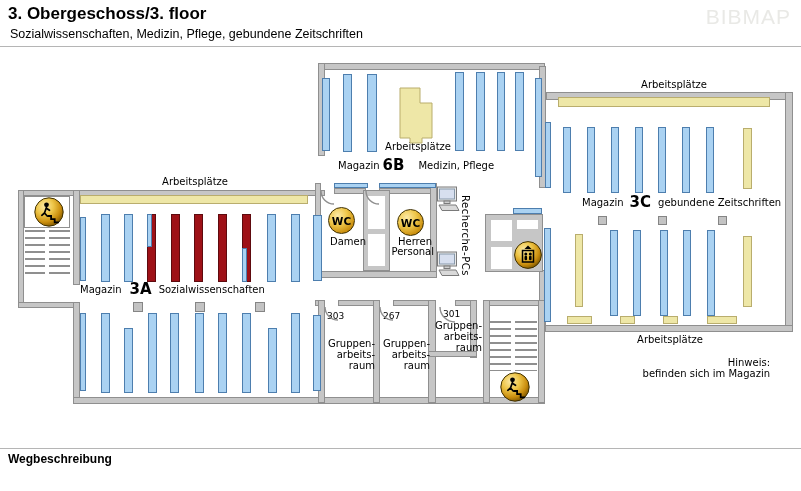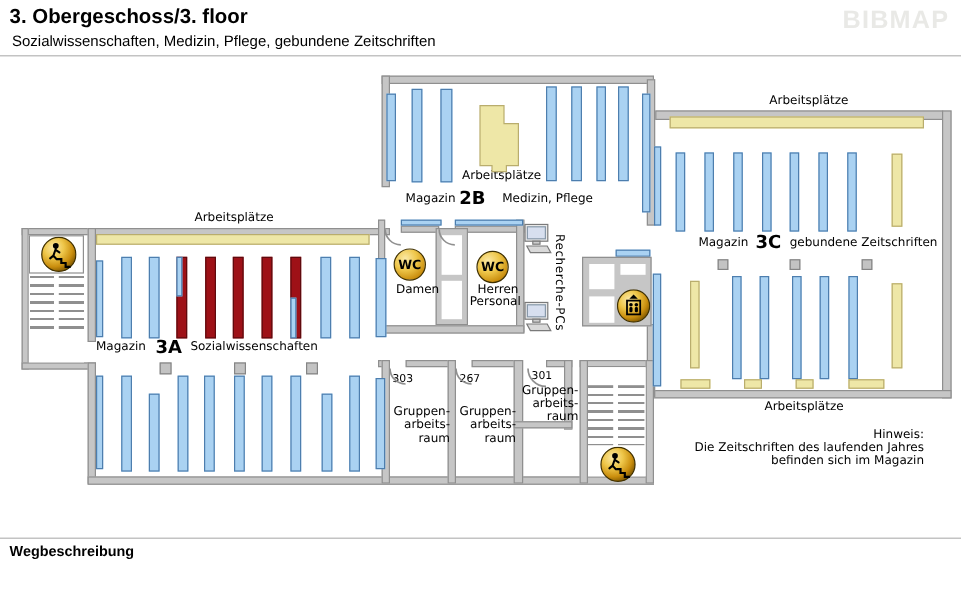--- a/index.html
+++ b/index.html
@@ -4,21 +4,21 @@
 <style>
   html,body{margin:0;padding:0;background:#fff;}
   .stage{position:relative;width:801px;height:491px;background:#fff;overflow:hidden;
          font-family:"DejaVu Sans",sans-serif;color:#000;}
   
   .title{position:absolute;left:8px;top:4px;font-family:"Liberation Sans",sans-serif;
          font-size:17px;font-weight:bold;}
   .subtitle{position:absolute;left:10px;top:27px;font-family:"Liberation Sans",sans-serif;font-size:12.5px;text-align:center;}
   .hline{position:absolute;left:0;width:801px;height:1px;background:#b5b5b5;}
   .logo{position:absolute;right:10px;top:5px;font-family:"Liberation Sans",sans-serif;
-        font-size:21px;font-weight:bold;letter-spacing:1px;color:#e9e9e6;}
+        font-size:21px;font-weight:normal;letter-spacing:1px;color:#e9e9e6;}
   .foot-h{position:absolute;left:8px;top:452px;font-family:"Liberation Sans",sans-serif;
           font-size:12px;font-weight:bold;}
   .foot-t{position:absolute;left:8px;top:469px;font-family:"Liberation Sans",sans-serif;font-size:12px;}
   
   .wall{position:absolute;background:#c6c6c6;border:1px solid #8f8f8f;box-sizing:border-box;}
   .shelf{position:absolute;background:#aad2f2;border:1px solid #4d7eae;box-sizing:border-box;}
   .shelf.red{background:#9e1117;border-color:#5e0a0e;}
   .ydesk{position:absolute;background:#eee7a7;border:1px solid #b9ad6d;box-sizing:border-box;}
   .pillar{position:absolute;background:#c3c3c3;border:1px solid #858585;box-sizing:border-box;}
   .whitebox{position:absolute;background:#fff;box-sizing:border-box;}
@@ -130,21 +130,21 @@
   <div class="shelf" style="left:343px;top:74px;width:9px;height:78px"></div>
   <div class="shelf" style="left:367px;top:74px;width:10px;height:78px"></div>
   <div class="shelf" style="left:455px;top:72px;width:9px;height:79px"></div>
   <div class="shelf" style="left:476px;top:72px;width:9px;height:79px"></div>
   <div class="shelf" style="left:497px;top:72px;width:8px;height:79px"></div>
   <div class="shelf" style="left:515px;top:72px;width:9px;height:79px"></div>
   <div class="shelf" style="left:535px;top:78px;width:7px;height:99px"></div>
   <div class="lbl c" style="left:381px;top:141px;width:70px">Arbeitsplätze</div>
   <div class="row" style="left:338px;top:158px">
     <span class="m">Magazin</span>
-    <span class="code" style="margin-left:3px">2B</span>
+    <span class="code" style="margin-left:3px">6B</span>
     <span class="m" style="margin-left:14px">Medizin, Pflege</span>
   </div>
 
   <div class="shelf" style="left:334px;top:183px;width:34px;height:5px"></div>
   <div class="shelf" style="left:379px;top:183px;width:57px;height:5px"></div>
   <div class="gold" style="left:328px;top:207px;width:27px;height:27px">WC</div>
   <div class="lbl c" style="left:320px;top:236px;width:46px">Damen</div>
   <div class="gold" style="left:397px;top:209px;width:27px;height:27px">WC</div>
   <div class="lbl c" style="left:392px;top:236px;width:40px">Herren</div>
   <div class="lbl c" style="left:390px;top:246px;width:44px">Personal</div>
@@ -235,21 +235,20 @@
   <div class="shelf" style="left:683px;top:230px;width:8px;height:86px"></div>
   <div class="shelf" style="left:707px;top:230px;width:8px;height:86px"></div>
   <div class="ydesk" style="left:743px;top:236px;width:9px;height:71px"></div>
   <div class="ydesk" style="left:567px;top:316px;width:25px;height:8px"></div>
   <div class="ydesk" style="left:620px;top:316px;width:15px;height:8px"></div>
   <div class="ydesk" style="left:663px;top:316px;width:15px;height:8px"></div>
   <div class="ydesk" style="left:707px;top:316px;width:30px;height:8px"></div>
   <div class="lbl c" style="left:633px;top:334px;width:70px">Arbeitsplätze</div>
   <div class="lbl c" style="left:570px;top:357px;width:200px">
     <div>Hinweis:</div>
-    <div>Die Zeitschriften des laufenden Jahres</div>
     <div>befinden sich im Magazin</div>
   </div>
 
   <svg class="icon" style="left:34px;top:197px" width="30" height="30" viewBox="0 0 30 30">
     <circle cx="15" cy="15" r="14.2" fill="url(#goldg)" stroke="#3f3000"></circle>
     <circle cx="12.5" cy="7.8" r="2.4" fill="#000"></circle>
     <path d="M12.5,10.3 L10.5,16 M12.3,11.2 L15.5,13.3 M10.5,16 L13.2,19 M10.5,16 L7.8,18.3" stroke="#000" stroke-width="1.7" fill="none" stroke-linecap="round"></path>
     <path d="M13.5,19 h3.6 v3.2 h3.6 v3.2 h4.2" stroke="#000" stroke-width="1.8" fill="none"></path>
   </svg>
   <svg class="icon" style="left:500px;top:372px" width="30" height="30" viewBox="0 0 30 30">

